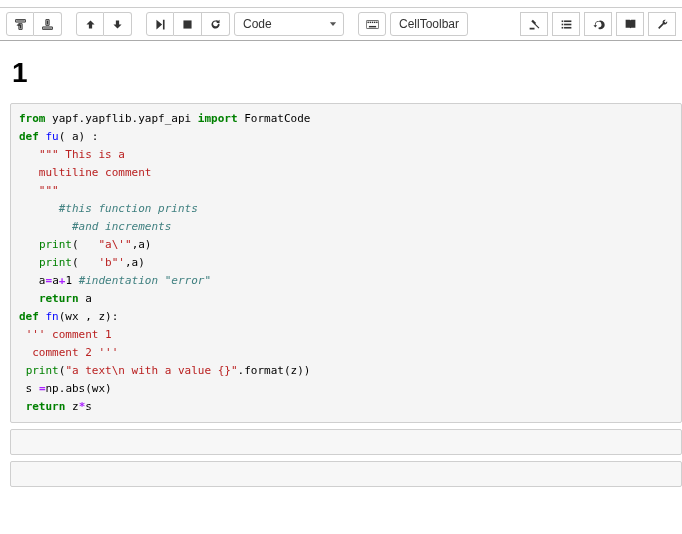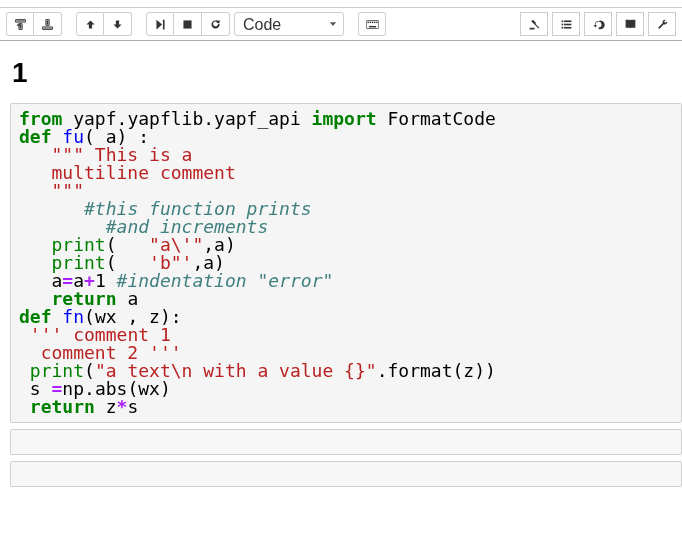--- a/index.html
+++ b/index.html
@@ -49,21 +49,21 @@
     align-items: center;
   }
   select.cell-type {
     appearance: none;
     -webkit-appearance: none;
     border: 1px solid #ccc;
     border-radius: 3px;
     height: 24px;
     padding: 0 24px 0 8px;
     background: #fff;
-    font-size: 16px;
+    font-size: 12px;
     width: 110px;
     color: #333;
   }
   .select-caret {
     position: absolute;
     right: 6px;
     pointer-events: none;
     color: #555;
   }
   .btn-text {
@@ -99,21 +99,21 @@
     margin: 6px 0 6px 8px;
     padding: 6px 8px;
     background: #f7f7f7;
   }
   .cell.code {
     background: #f5f5f5;
   }
   pre.code {
     margin: 0;
     font-family: Menlo, Consolas, "DejaVu Sans Mono", monospace;
-    font-size: 18px;
+    font-size: 11px;
     line-height: 18px;
     white-space: pre;
     overflow: hidden;
   }
   .kw   { color: #008000; font-weight: bold; }
   .def  { color: #0000ff; }
   .str  { color: #ba2121; }
   .cmt  { color: #408080; font-style: italic; }
   .op   { color: #aa22ff; font-weight: bold; }
   .bi   { color: #008000; }
@@ -199,20 +199,21 @@
           <rect x="2" y="2" width="2" height="2"></rect>
           <rect x="5" y="2" width="2" height="2"></rect>
           <rect x="8" y="2" width="2" height="2"></rect>
           <rect x="11" y="2" width="2" height="2"></rect>
           <rect x="14" y="2" width="2" height="2"></rect>
           <rect x="4" y="8" width="10" height="2"></rect>
         </svg>
     </button>
   </div>
 
+  <button class="btn-text">CellToolbar</button>
 
   <div class="right-group">
     <button class="btn">
       <svg viewBox="0 0 16 16">
           <path d="M6 2l4 4-2 2-4-4zM9 7l5 5-1 1-5-5zM2 12h6v2H2z"></path>
         </svg>
     </button>
     <button class="btn">
       <svg viewBox="0 0 16 16">
           <rect x="2" y="3" width="2" height="2"></rect>

